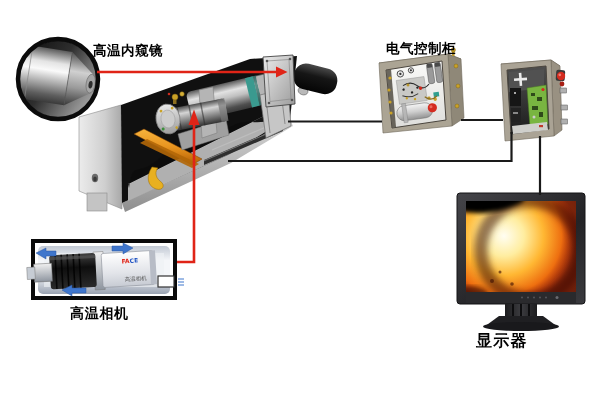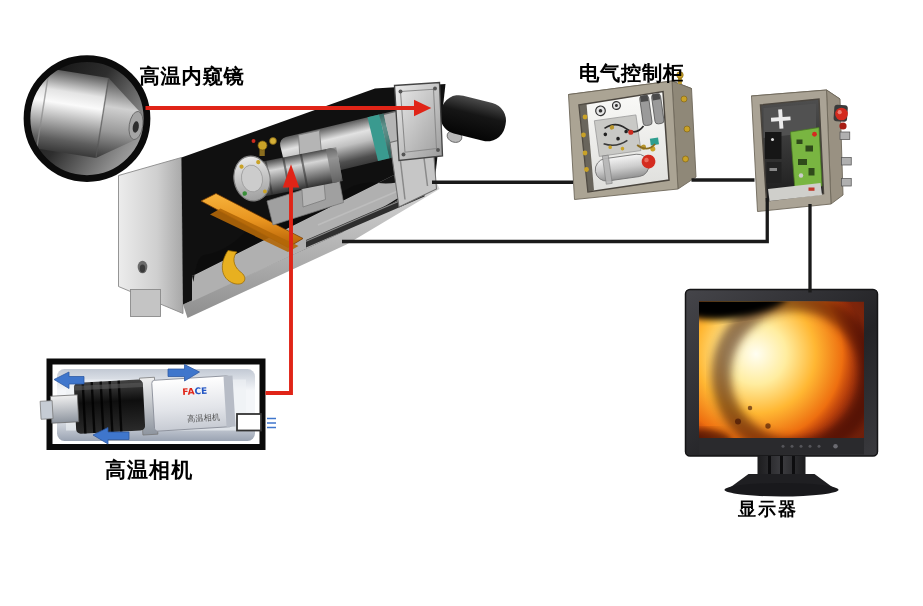--- a/index.html
+++ b/index.html
@@ -3,21 +3,21 @@
 <meta charset="utf-8">
 <style>
 html,body{margin:0;padding:0;}
 #stage{position:relative;width:615px;height:404px;background:#fff;overflow:hidden;font-family:"DejaVu Sans","Liberation Sans",sans-serif;}
 .layer{position:absolute;left:0;top:0;}
 .lbl{position:absolute;font-weight:bold;color:#000;white-space:nowrap;}
 #lbl-endoscope{left:93px;top:42px;font-size:13.5px;letter-spacing:0.5px;}
 #lbl-air{left:386px;top:40px;font-size:13.5px;letter-spacing:0.5px;}
 #lbl-elec{left:508px;top:42px;font-size:13.5px;letter-spacing:0.5px;}
 #lbl-camera{left:70px;top:305px;font-size:14px;letter-spacing:0.7px;}
-#lbl-monitor{left:492px;top:331px;font-size:12px;letter-spacing:1.3px;}
+#lbl-monitor{left:476px;top:331px;font-size:16px;letter-spacing:1.3px;}
 </style>
 </head>
 <body>
 
 <div id="stage">
 
 <svg class="layer" width="615" height="404" viewBox="0 0 615 404">
 <defs>
 <linearGradient id="leftFaceG" x1="0" y1="0" x2="1" y2="0">
 <stop offset="0" stop-color="#ececec"></stop>

